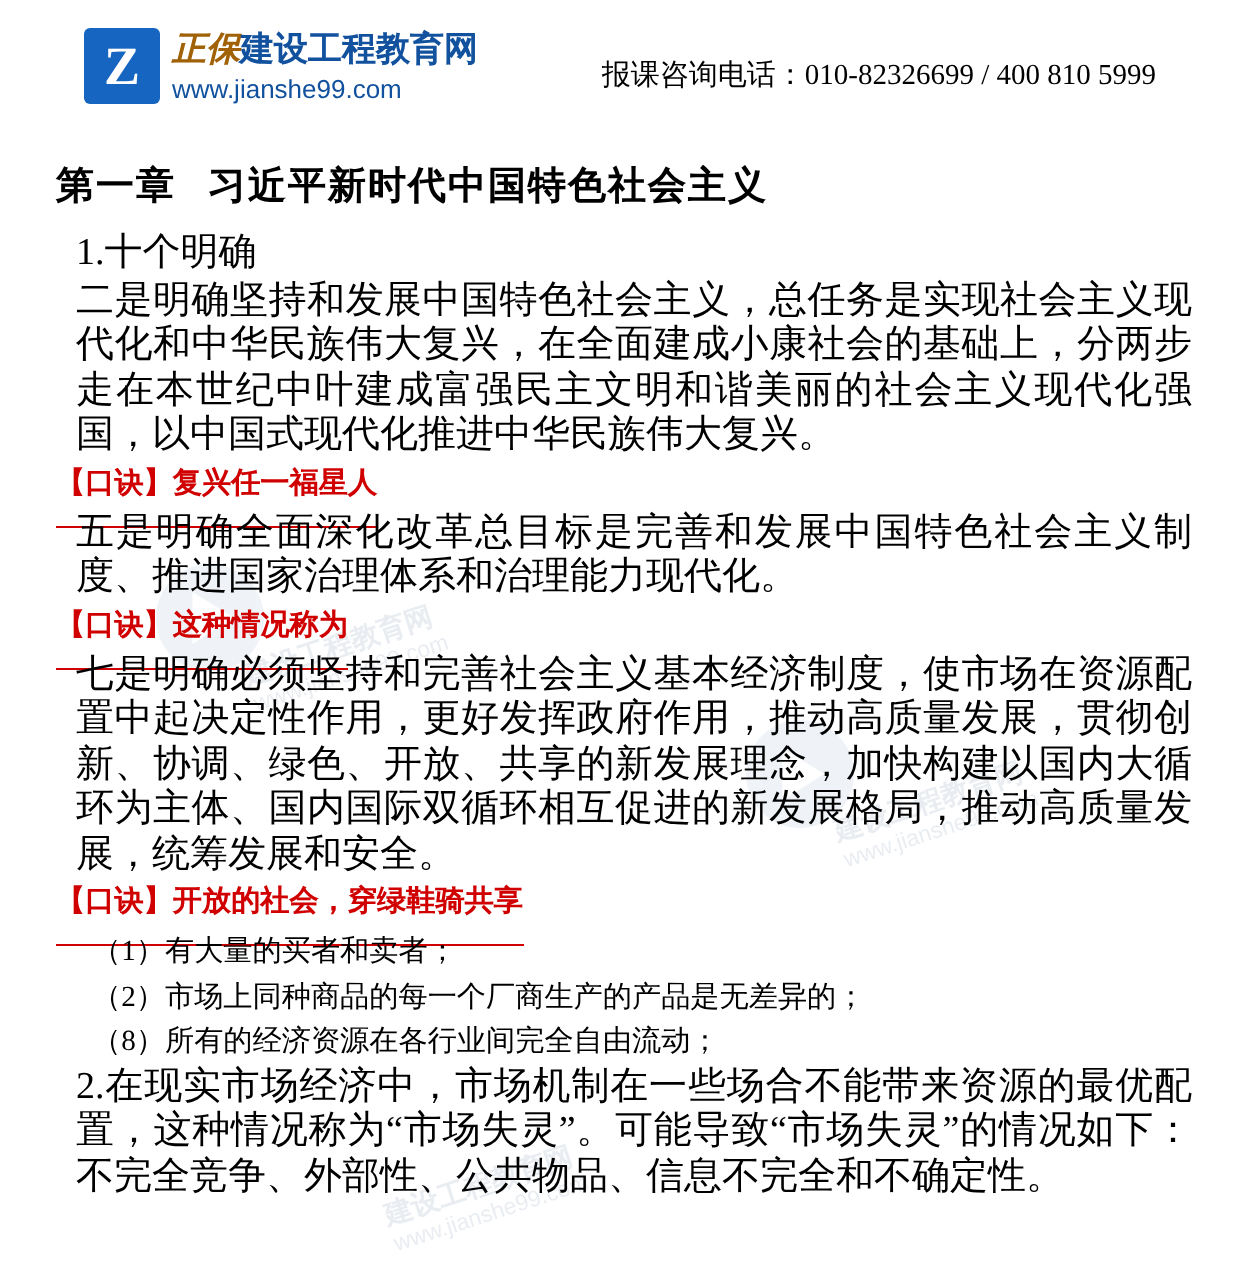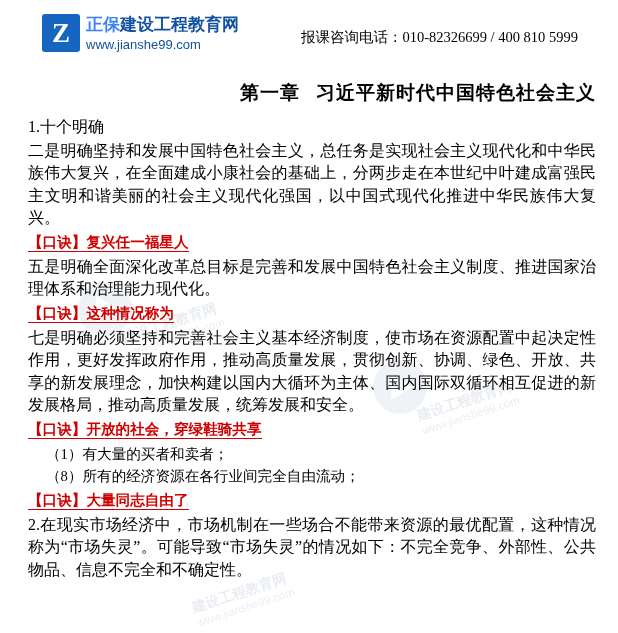--- a/index.html
+++ b/index.html
@@ -46,21 +46,22 @@
     padding-top: 1px;
   }
   .logo-line1 {
     font-size: 17px;
     font-weight: bold;
     letter-spacing: 0px;
     line-height: 19px;
     white-space: nowrap;
   }
   .logo-line1 .red {
-    color: #3b82f6;
+    color: #a16207;
+    font-style: italic;
   }
   .logo-line1 .blue {
     color: #11519e;
   }
   .logo-line2 {
     font-size: 13px;
     color: #11519e;
     font-family: "Liberation Sans", sans-serif;
     line-height: 17px;
     margin-top: 2px;
@@ -75,47 +76,47 @@
     white-space: nowrap;
   }
 
   
   .content {
     padding: 0 22px 0 28px;
     position: relative;
     z-index: 2;
   }
   h1.chapter {
-    text-align: right;
+    text-align: left;
     font-size: 19px;
     font-weight: bold;
     margin: 10px 0 10px 0;
     letter-spacing: 1px;
   }
   h1.chapter .sp {
     display: inline-block;
     width: 16px;
   }
   p.para {
-    font-size: 16px;
+    font-size: 19px;
     line-height: 22.5px;
-    margin: 0 0 1px 0;
+    margin: 0 0 1px 10px;
     text-align: justify;
     text-justify: inter-ideograph;
   }
   .key-line {
     color: #d00000;
     font-size: 14.6px;
     line-height: 23px;
     margin: 1px 0 2px 0;
     font-weight: bold;
   }
   .ul-red {
     border-bottom: 1.4px solid #d00000;
-    padding-bottom: 1px;
+    padding-bottom: 13px;
   }
   .list-item {
     font-size: 14.6px;
     line-height: 22.5px;
     margin: 0;
     padding-left: 18px;
     font-family: Liberation Serif, serif;
   }
 
   
@@ -200,18 +201,18 @@
   <p class="key-line"><span class="ul-red">【口诀】复兴任一福星人</span></p>
 
   <p class="para">五是明确全面深化改革总目标是完善和发展中国特色社会主义制度、推进国家治理体系和治理能力现代化。</p>
   <p class="key-line"><span class="ul-red">【口诀】这种情况称为</span></p>
 
   <p class="para">七是明确必须坚持和完善社会主义基本经济制度，使市场在资源配置中起决定性作用，更好发挥政府作用，推动高质量发展，贯彻创新、协调、绿色、开放、共享的新发展理念，加快构建以国内大循环为主体、国内国际双循环相互促进的新发展格局，推动高质量发展，统筹发展和安全。</p>
   <p class="key-line"><span class="ul-red">【口诀】开放的社会，穿绿鞋骑共享</span></p>
 
 
   <p class="list-item">（1）有大量的买者和卖者；</p>
+  <p class="list-item">（2）市场上同种商品的每一个厂商生产的产品是无差异的；</p>
   <p class="list-item">（8）所有的经济资源在各行业间完全自由流动；</p>
-  <p class="key-line"><span class="ul-red">【口诀】大量同志自由了</span></p>
 
   <p class="para">2.在现实市场经济中，市场机制在一些场合不能带来资源的最优配置，这种情况称为“市场失灵”。可能导致“市场失灵”的情况如下：不完全竞争、外部性、公共物品、信息不完全和不确定性。</p>
 
 </div>
 
 </body></html>

